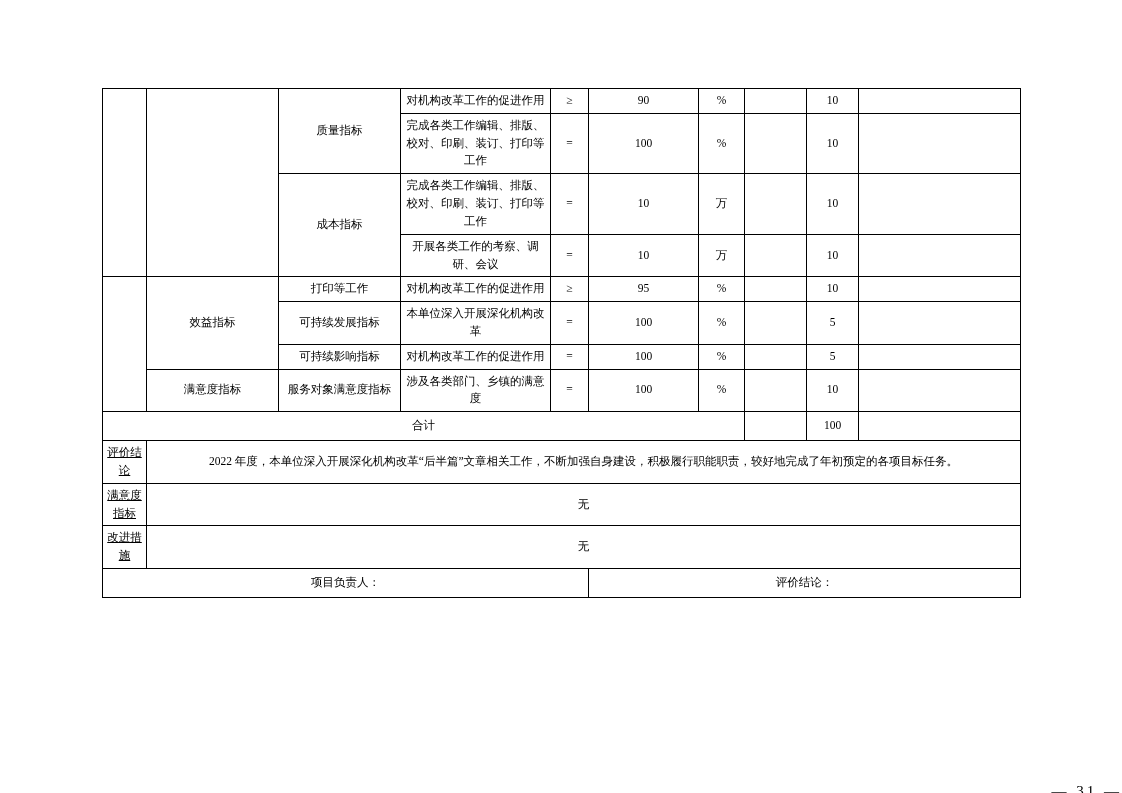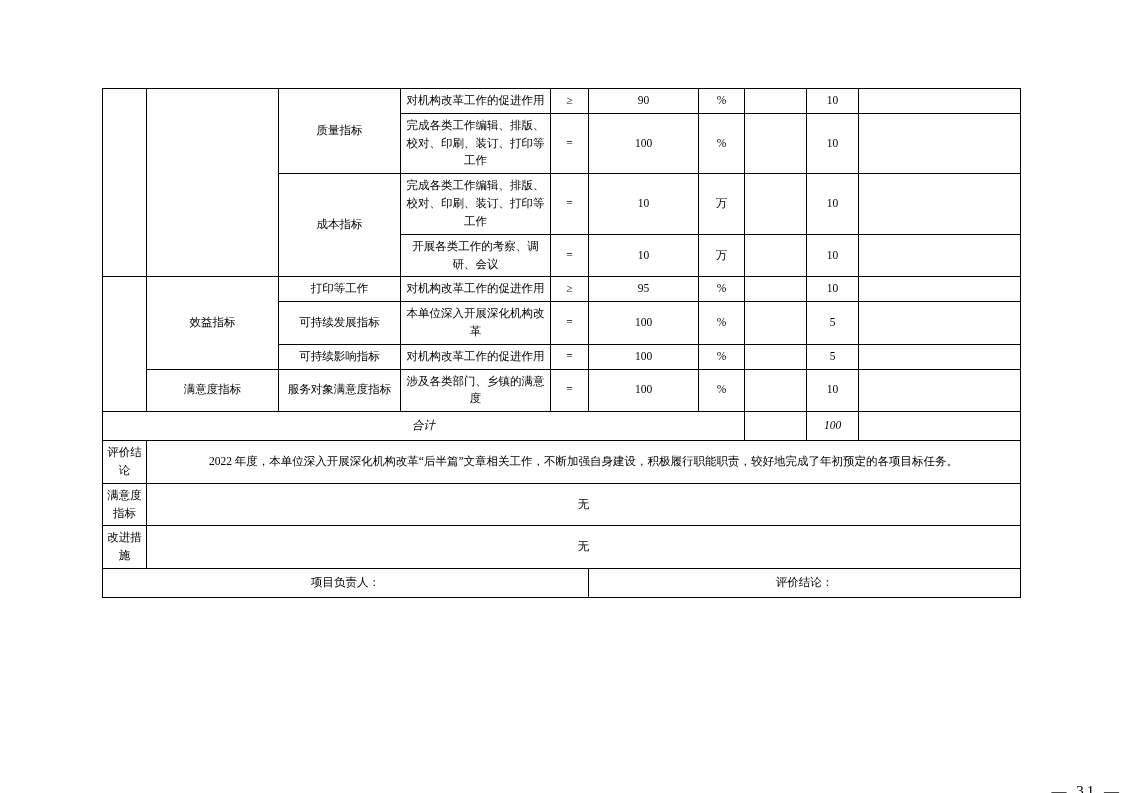--- a/index.html
+++ b/index.html
@@ -39,25 +39,25 @@
     padding: 3px 4px;
     vertical-align: middle;
     text-align: center;
     word-wrap: break-word;
   }
   td.blank {
     padding: 0;
   }
   .total-row td {
     height: 22px;
-    font-style: italic;
   }
   .concl-label {
     width: 46px;
     line-height: 1.5;
+    text-decoration: underline;
   }
   .concl-text {
     text-align: left;
     padding: 5px 8px;
     line-height: 1.7;
   }
   .sign-row td {
     text-align: left;
     padding: 6px 8px;
     height: 22px;

